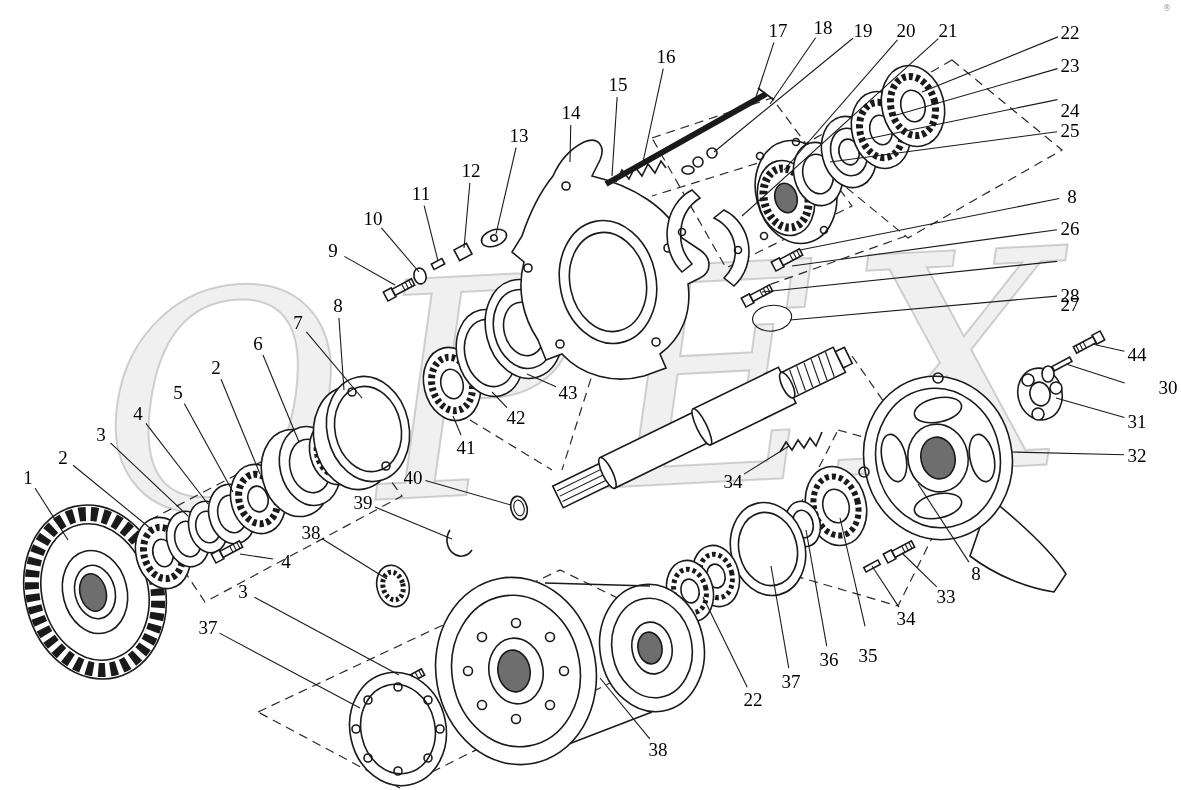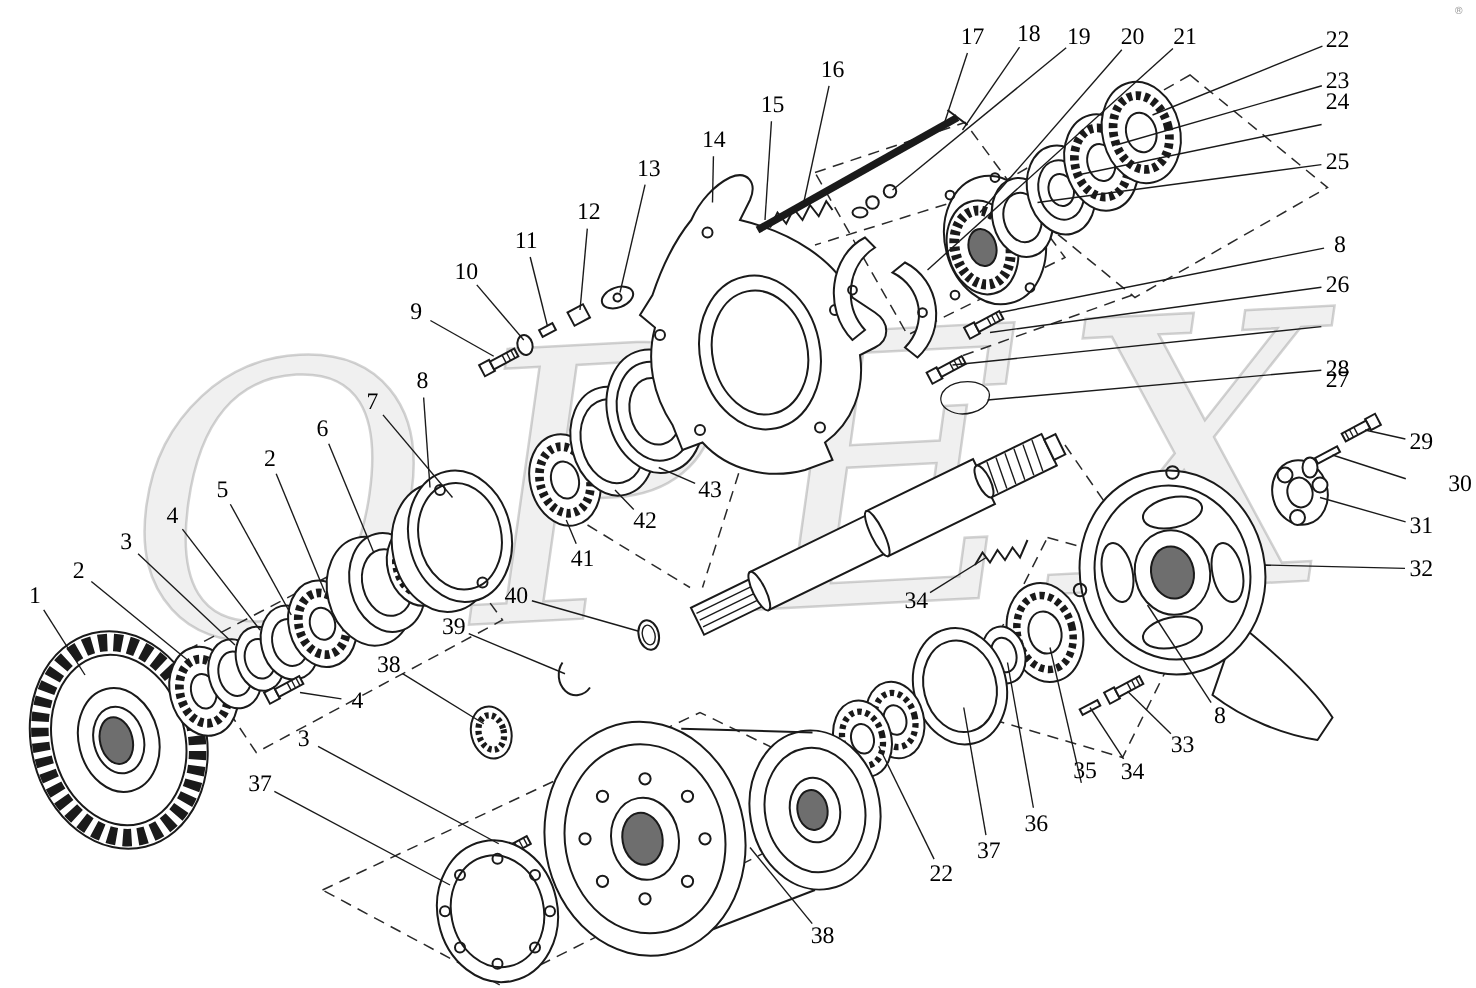--- a/index.html
+++ b/index.html
@@ -392,27 +392,27 @@
   </svg>
 
   <div class="callout-layer" id="callout-layer">
       <div class="callout" style="left: 778px; top: 30px;">17</div>
       <div class="callout" style="left: 823px; top: 27px;">18</div>
       <div class="callout" style="left: 863px; top: 30px;">19</div>
       <div class="callout" style="left: 906px; top: 30px;">20</div>
       <div class="callout" style="left: 948px; top: 30px;">21</div>
       <div class="callout" style="left: 1070px; top: 32px;">22</div>
       <div class="callout" style="left: 1070px; top: 65px;">23</div>
-      <div class="callout" style="left: 1070px; top: 82px;">24</div>
+      <div class="callout" style="left: 1070px; top: 110px;">24</div>
       <div class="callout" style="left: 1070px; top: 130px;">25</div>
       <div class="callout" style="left: 1072px; top: 196px;">8</div>
       <div class="callout" style="left: 1070px; top: 228px;">26</div>
       <div class="callout" style="left: 1070px; top: 260px; margin-top: 44px;">27</div>
       <div class="callout" style="left: 1070px; top: 295px;">28</div>
-      <div class="callout" style="left: 1137px; top: 354px;">29</div>
+      <div class="callout" style="left: 1137px; top: 354px;">44</div>
       <div class="callout" style="left: 1168px; top: 387px;">30</div>
       <div class="callout" style="left: 1137px; top: 421px;">31</div>
       <div class="callout" style="left: 1137px; top: 455px;">32</div>
       <div class="callout" style="left: 666px; top: 56px;">16</div>
       <div class="callout" style="left: 618px; top: 84px; text-align: center;">15</div>
       <div class="callout" style="left: 571px; top: 112px;">14</div>
       <div class="callout" style="left: 519px; top: 135px;">13</div>
       <div class="callout" style="left: 471px; top: 170px;">12</div>
       <div class="callout" style="left: 421px; top: 193px;">11</div>
       <div class="callout" style="left: 373px; top: 218px;">10</div>
@@ -432,19 +432,19 @@
       <div class="callout" style="left: 413px; top: 477px;">40</div>
       <div class="callout" style="left: 363px; top: 502px;">39</div>
       <div class="callout" style="left: 311px; top: 532px;">38</div>
       <div class="callout" style="left: 286px; top: 561px;">4</div>
       <div class="callout" style="left: 243px; top: 591px;">3</div>
       <div class="callout" style="left: 208px; top: 627px;">37</div>
       <div class="callout" style="left: 733px; top: 481px;">34</div>
       <div class="callout" style="left: 976px; top: 573px;">8</div>
       <div class="callout" style="left: 946px; top: 596px;">33</div>
       <div class="callout" style="left: 906px; top: 618px;">34</div>
-      <div class="callout" style="left: 868px; top: 617px;">35</div>
+      <div class="callout" style="left: 868px; top: 655px;">35</div>
       <div class="callout" style="left: 829px; top: 659px;">36</div>
       <div class="callout" style="left: 791px; top: 681px;">37</div>
       <div class="callout" style="left: 753px; top: 699px;">22</div>
       <div class="callout" style="left: 658px; top: 749px;">38</div>
     </div>
 </div>
 
 </body></html>

